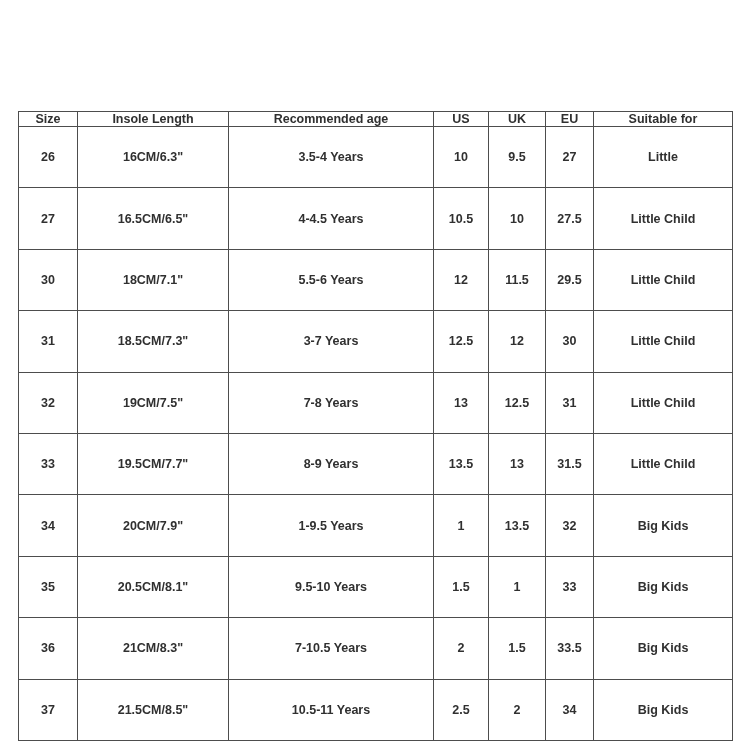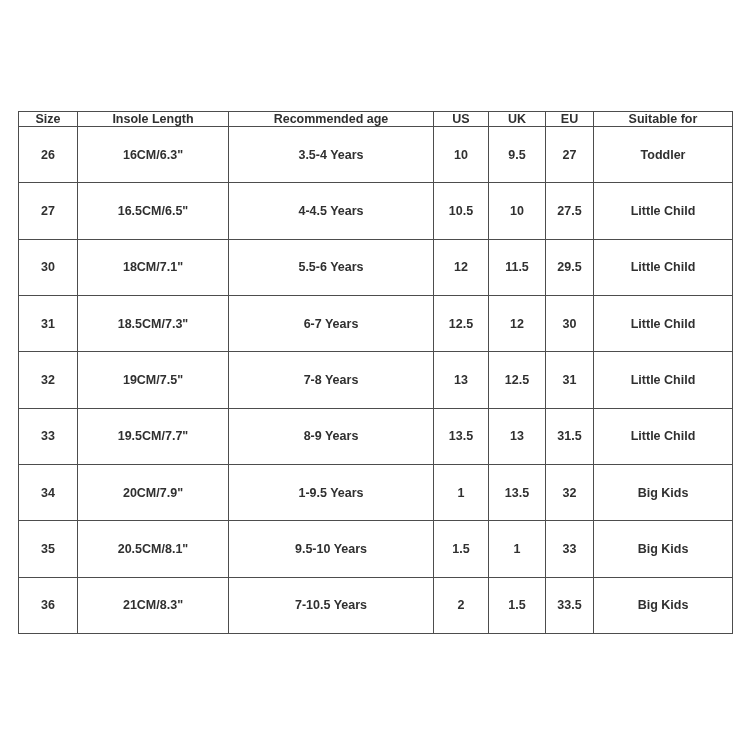--- a/index.html
+++ b/index.html
@@ -11,21 +11,21 @@
     width: 750px;
     height: 750px;
     position: relative;
     font-family: "Liberation Sans", sans-serif;
   }
   table.size-chart {
     position: absolute;
     left: 18px;
     top: 111px;
     width: 714px;
-    height: 523px;
+    height: 630px;
     border-collapse: collapse;
     table-layout: fixed;
   }
   table.size-chart th,
   table.size-chart td {
     border: 1px solid #4d4d4d;
     text-align: center;
     vertical-align: middle;
     padding: 0;
     font-size: 12.5px;
@@ -62,21 +62,21 @@
       </tr>
   </thead>
   <tbody>
       <tr>
         <td>26</td>
         <td>16CM/6.3"</td>
         <td>3.5-4 Years</td>
         <td>10</td>
         <td>9.5</td>
         <td>27</td>
-        <td>Toddler</td>
+        <td>Little</td>
       </tr>
       <tr>
         <td>27</td>
         <td>16.5CM/6.5"</td>
         <td>4-4.5 Years</td>
         <td>10.5</td>
         <td>10</td>
         <td>27.5</td>
         <td>Little Child</td>
       </tr>
@@ -85,21 +85,21 @@
         <td>18CM/7.1"</td>
         <td>5.5-6 Years</td>
         <td>12</td>
         <td>11.5</td>
         <td>29.5</td>
         <td>Little Child</td>
       </tr>
       <tr>
         <td>31</td>
         <td>18.5CM/7.3"</td>
-        <td>6-7 Years</td>
+        <td>3-7 Years</td>
         <td>12.5</td>
         <td>12</td>
         <td>30</td>
         <td>Little Child</td>
       </tr>
       <tr>
         <td>32</td>
         <td>19CM/7.5"</td>
         <td>7-8 Years</td>
         <td>13</td>
@@ -136,14 +136,23 @@
       </tr>
       <tr>
         <td>36</td>
         <td>21CM/8.3"</td>
         <td>7-10.5 Years</td>
         <td>2</td>
         <td>1.5</td>
         <td>33.5</td>
         <td>Big Kids</td>
       </tr>
+      <tr>
+        <td>37</td>
+        <td>21.5CM/8.5"</td>
+        <td>10.5-11 Years</td>
+        <td>2.5</td>
+        <td>2</td>
+        <td>34</td>
+        <td>Big Kids</td>
+      </tr>
     </tbody>
 </table>
 
 </body></html>

